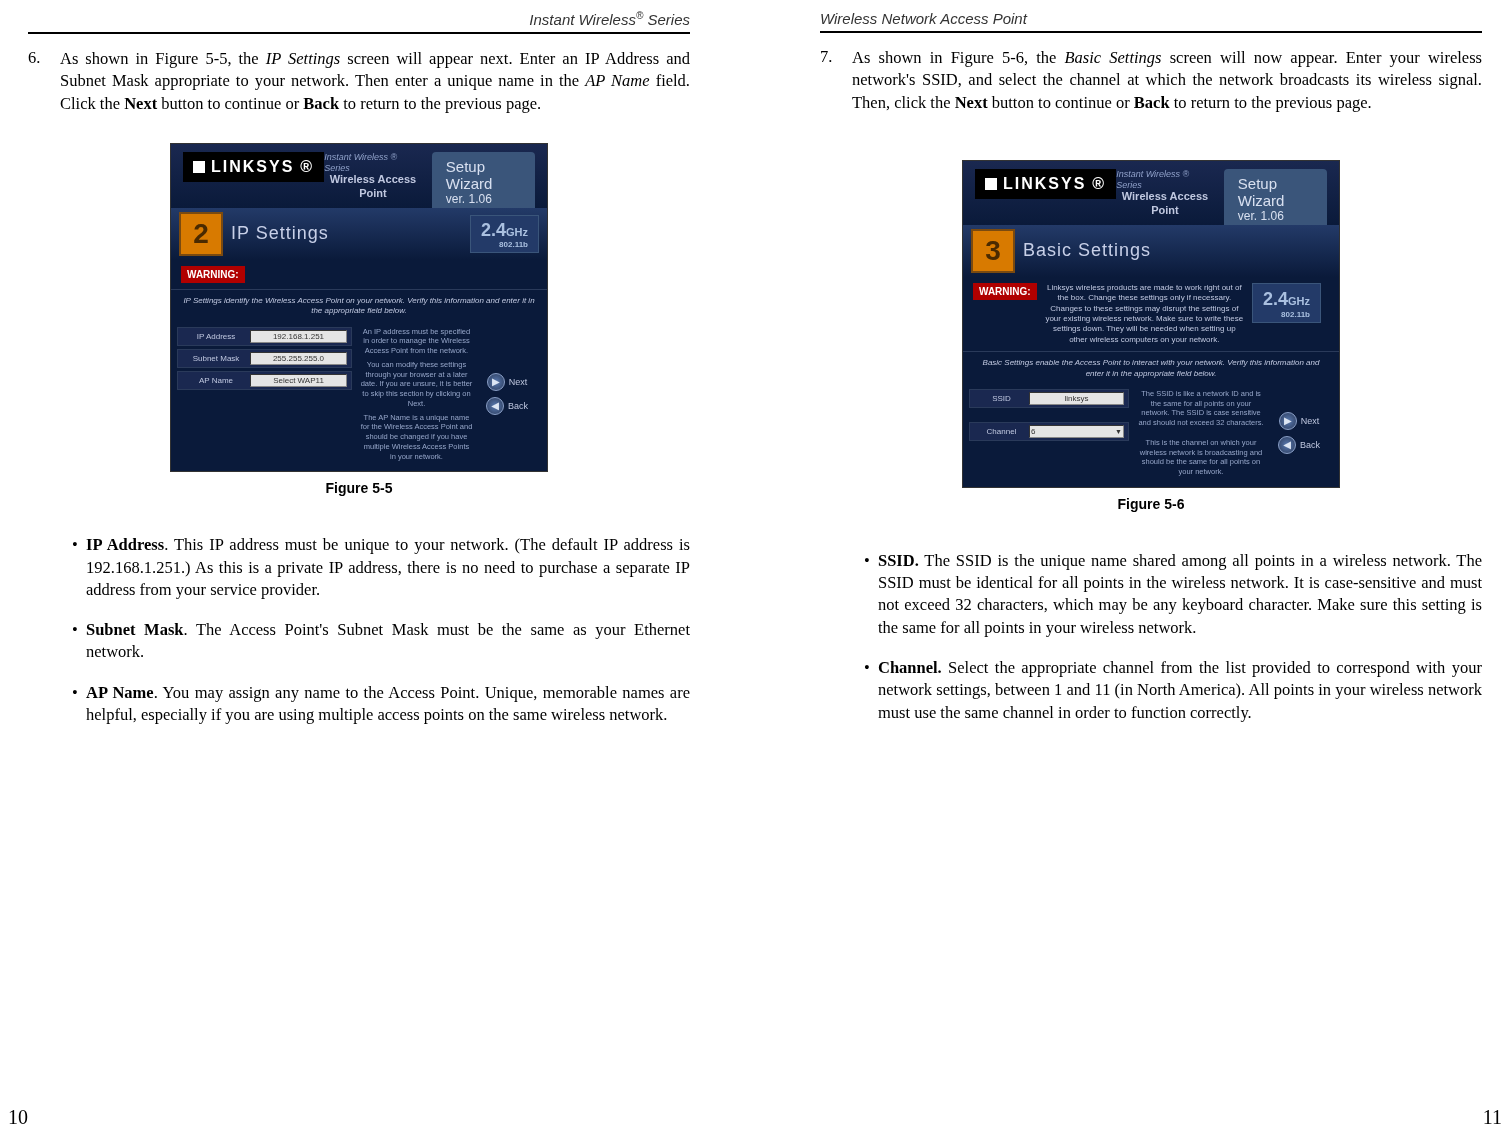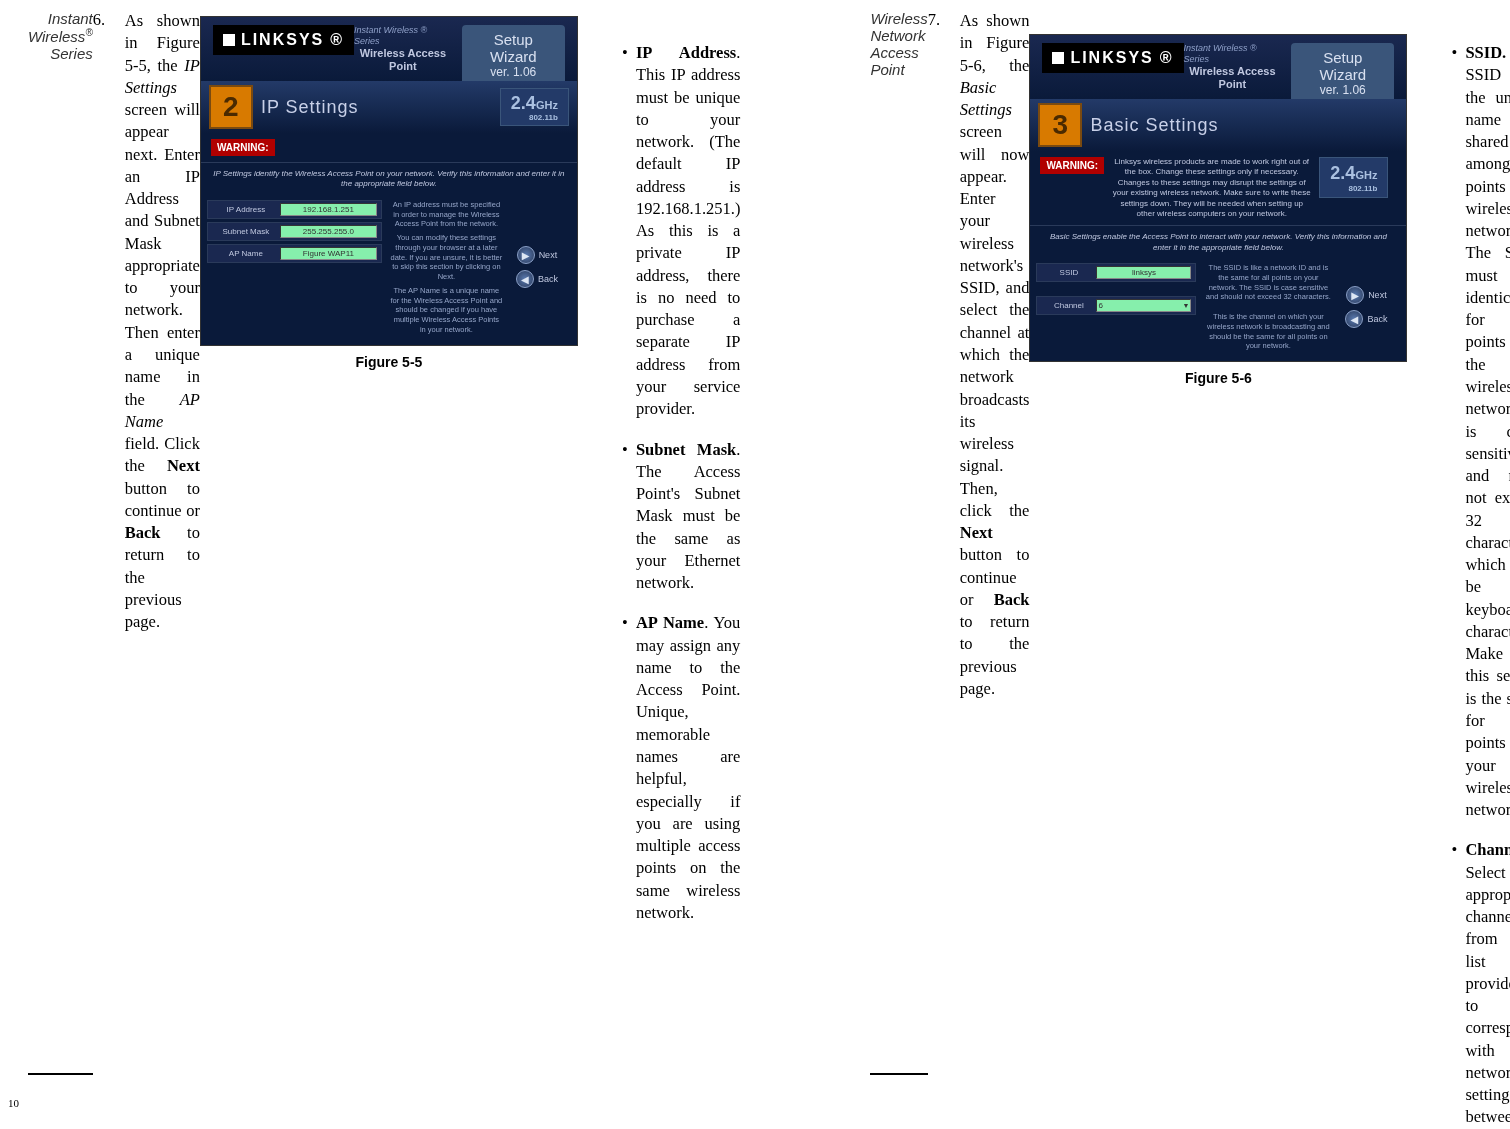--- a/index.html
+++ b/index.html
@@ -9,21 +9,21 @@
     width: 1510px;
     height: 1129px;
     display: flex;
     position: relative;
   }
   .page {
     flex: 1;
     padding: 10px 60px 40px 28px;
     position: relative;
     display: flex;
-    flex-direction: row;
+    flex-direction: column;
   }
   .page.right { padding: 10px 28px 40px 70px; }
   .running-head {
     font-style: italic;
     font-family: Arial, Helvetica, sans-serif;
     font-size: 15px;
     color: #333;
     padding-bottom: 4px;
     border-bottom: 2px solid #000;
     margin-bottom: 14px;
@@ -53,22 +53,22 @@
   }
   .bullet {
     display: flex;
     margin-bottom: 18px;
     text-align: justify;
   }
   .bullet .dot { width: 14px; flex-shrink:0; }
   .bullet .bt { flex:1; }
   .page-num {
     position: absolute;
-    bottom: 20px;
-    font-size: 11px;
+    bottom: 0;
+    font-size: 20px;
   }
   .page-num.left { left: 8px; }
   .page-num.right { right: 8px; }
 
   
   .shot {
     width: 378px;
     margin: 0 auto;
     background: #0a1a3a;
     border: 1px solid #333;
@@ -95,21 +95,21 @@
   .logo-sq { width:12px;height:12px;background:#fff; }
   .top-right { margin-left:auto; text-align:left; font-size:9px; line-height:1.2;}
   .top-right .t1 { color:#8fa0c8; font-style:italic; }
   .top-right .t2 { color:#c0c8e0; font-weight:bold; font-size:11px;text-align:center; }
   .setup-tab {
     background:#3a557a;
     color:#d8e0f0;
     margin-left:10px;
     padding:6px 14px 2px 14px;
     font-size:15px;
-    text-align:center;
+    text-align:left;
     border-radius:4px 4px 0 0;
   }
   .setup-tab .ver { font-size:12px; display:block; }
   .title-row {
     display:flex;
     align-items:center;
     background: linear-gradient(#233a68,#0a1a3a);
     padding:0;
   }
   .step-badge {
@@ -177,21 +177,21 @@
     border:1px solid #2a3a5a;
     margin-bottom:3px;
     padding:2px 4px;
   }
   .field-label {
     color:#c0c8e0;
     width:68px;
     font-size:8px;
   }
   .field-input {
-    background:#86efac;
+    background:#e5e5e5;
     color:#333;
     flex:1;
     font-size:8px;
     padding:1px 1px;
     border:1px inset #888;
   }
   .field-desc {
     flex:1;
     font-size:7.5px;
     line-height:1.3;
@@ -269,21 +269,21 @@
           <div class="field-row">
             <div class="field-label">IP Address</div>
             <div class="field-input">192.168.1.251</div>
           </div>
           <div class="field-row">
             <div class="field-label">Subnet Mask</div>
             <div class="field-input">255.255.255.0</div>
           </div>
           <div class="field-row">
             <div class="field-label">AP Name</div>
-            <div class="field-input">Figure WAP11</div>
+            <div class="field-input">Select WAP11</div>
           </div>
         </div>
         <div class="field-desc">
           <div style="margin-bottom:4px">An IP address must be specified in order to manage the Wireless Access Point from the network.</div>
           <div style="margin-bottom:4px">You can modify these settings through your browser at a later date. If you are unsure, it is better to skip this section by clicking on Next.</div>
           <div>The AP Name is a unique name for the Wireless Access Point and should be changed if you have multiple Wireless Access Points in your network.</div>
         </div>
         <div class="nav-col">
           <div class="nav-btn">
             <span class="nav-circle">▶</span>

